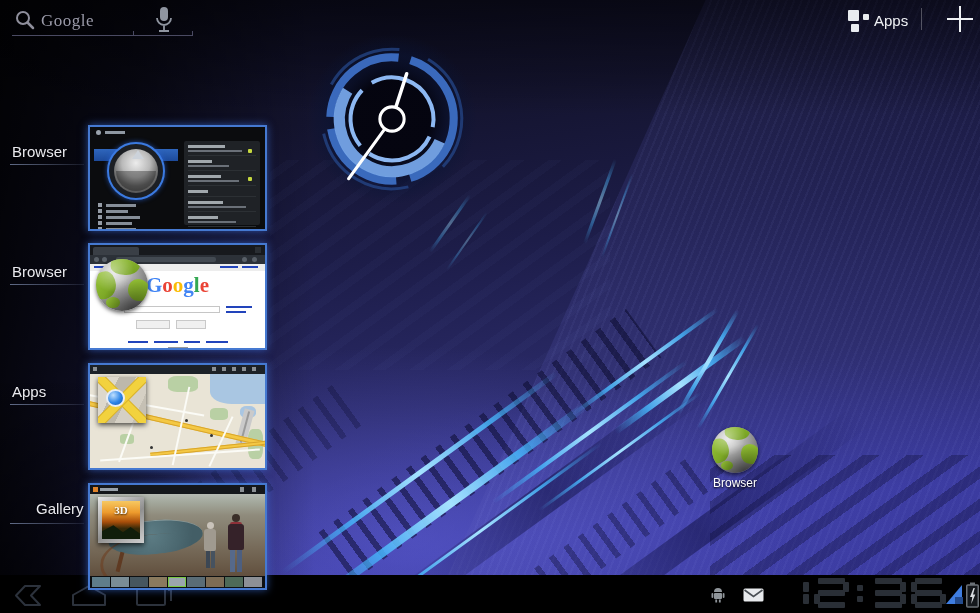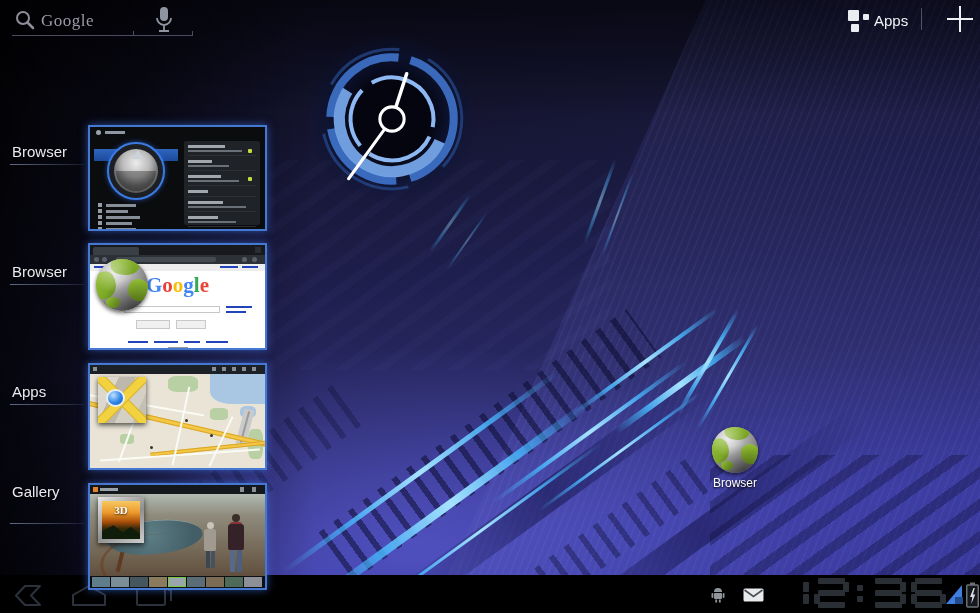--- a/index.html
+++ b/index.html
@@ -287,21 +287,21 @@
     <line id="analog-min" x1="85" y1="72" x2="85" y2="12" stroke="#ffffff" stroke-width="3" stroke-linecap="round" transform="rotate(216 85 85)"></line>
     <circle cx="85" cy="85" r="12" fill="rgba(5,5,20,0.35)" stroke="#ffffff" stroke-width="3"></circle>
   </svg>
 
   <div class="r-label" style="top:143px;">Browser</div>
   <div class="r-underline" style="top:164px;"></div>
   <div class="r-label" style="top:263px;">Browser</div>
   <div class="r-underline" style="top:284px;"></div>
   <div class="r-label" style="top:383px;">Apps</div>
   <div class="r-underline" style="top:404px;"></div>
-  <div class="r-label" style="top:483px;">Gallery</div>
+  <div class="r-label" style="top:500px;margin-left:24px;">Gallery</div>
   <div class="r-underline" style="top:523px;"></div>
 
   <div class="thumb" style="top:125px;height:106px;">
     <div class="inner">
       <i class="st-dot"></i>
         <i class="st-titlebar"></i>
       <div class="st-left">
         <div class="st-hl"></div>
         <div class="st-dial">
           <div class="st-tri"></div>

